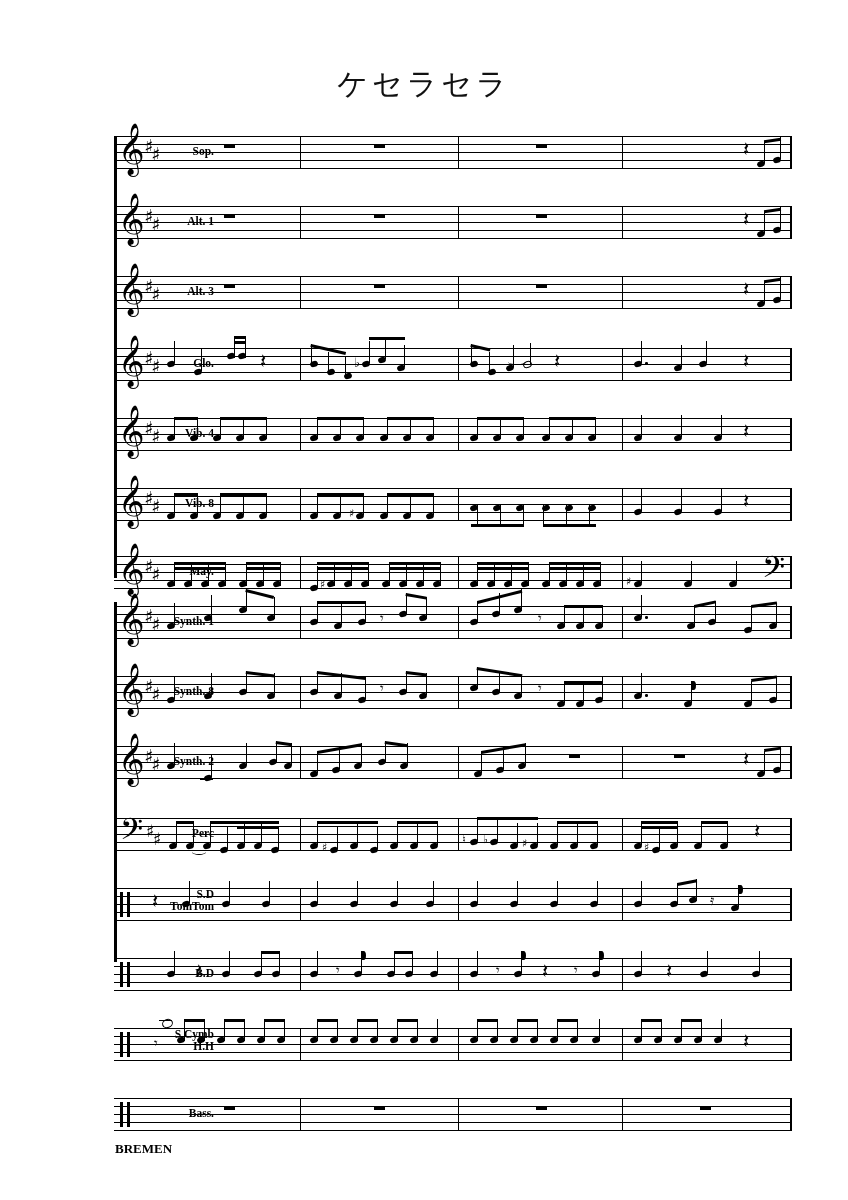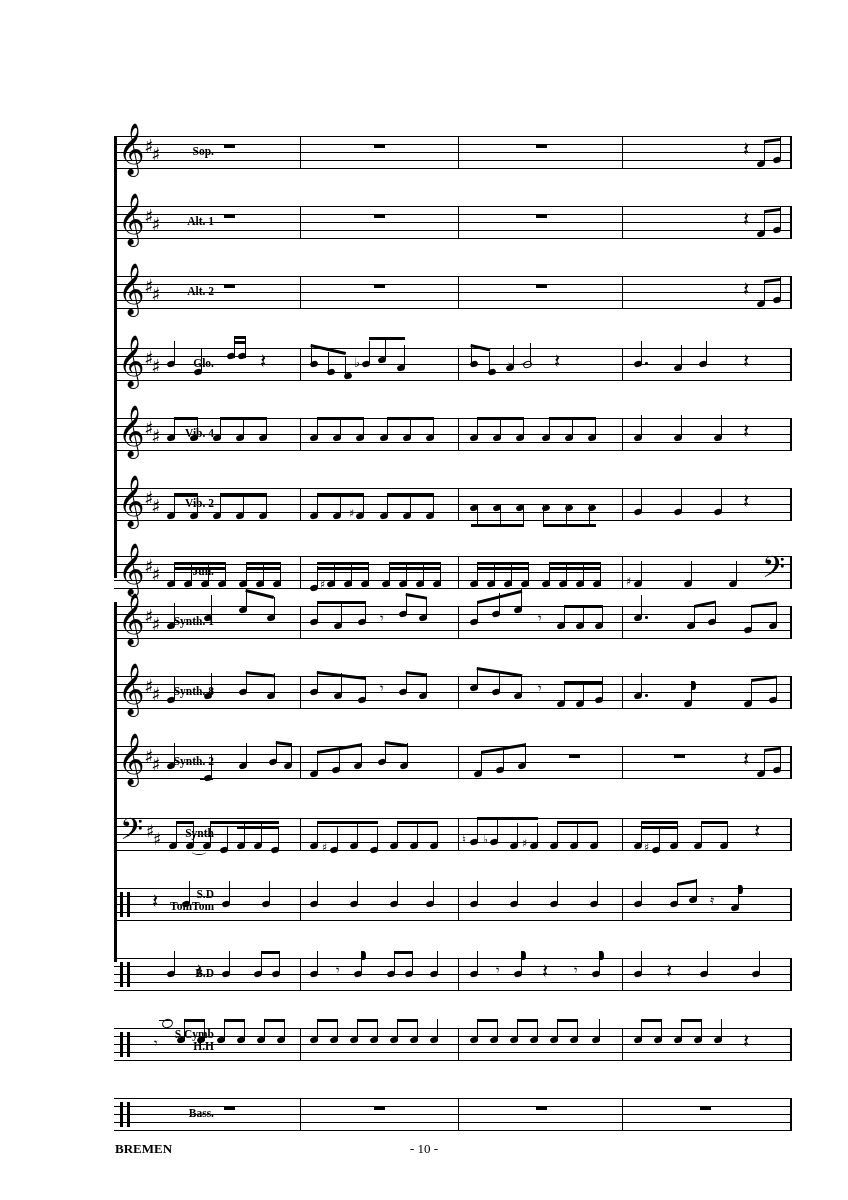--- a/index.html
+++ b/index.html
@@ -222,20 +222,21 @@
     text-align: center;
     font-family: "Liberation Serif", serif;
     font-size: 13px;
   }
 </style>
 </head>
 <body>
 
 <div class="page">
 
+  <div class="title">ケセラセラ</div>
 
   <div class="system">
 
     <div class="sysbar"></div>
     <div class="sysbar2"></div>
 
     <div class="staff" style="top:0px;">
       <div class="line l0"></div>
         <div class="line l1"></div>
         <div class="line l2"></div>
@@ -301,21 +302,21 @@
       <div class="wrest" style="left:110px; top:8px;"></div>
       <div class="wrest" style="left:260px; top:8px;"></div>
       <div class="wrest" style="left:422px; top:8px;"></div>
       <div class="qrest" style="left:629px; top:3px;">𝄽</div>
       <div class="nh" style="left:643px; top:25px;"></div>
       <div class="nh" style="left:659px; top:21px;"></div>
       <div class="stem" style="left:650px; top:5px;"></div>
       <div class="stem" style="left:666px; top:1px;"></div>
       <div class="beam" style="left:650px; top:3px; width:17px; transform:rotate(-8deg);"></div>
     </div>
-    <div class="inst" style="top:149px;">Alt. 2</div>
+    <div class="inst" style="top:149px;">Alt. 3</div>
 
     <div class="staff" style="top:212px;">
       <div class="line l0"></div>
         <div class="line l1"></div>
         <div class="line l2"></div>
         <div class="line l3"></div>
         <div class="line l4"></div>
       <div class="clef treble" style="left:4px;">𝄞</div>
       <div class="ks" style="left:30px; top:1px;">♯</div>
       <div class="ks" style="left:37px; top:9px;">♯</div>
@@ -501,21 +502,21 @@
       <div class="beam" style="left:429px; top:36px; width:53px;"></div>
 
       <div class="nh" style="left:520px; top:21px;"></div>
         <div class="stem" style="left:527px; top:1px;"></div>
       <div class="nh" style="left:560px; top:21px;"></div>
         <div class="stem" style="left:567px; top:1px;"></div>
       <div class="nh" style="left:600px; top:21px;"></div>
         <div class="stem" style="left:607px; top:1px;"></div>
       <div class="qrest" style="left:629px; top:3px;">𝄽</div>
     </div>
-    <div class="inst" style="top:361px;">Vib. 2</div>
+    <div class="inst" style="top:361px;">Vib. 8</div>
 
     <div class="staff" style="top:420px;">
       <div class="line l0"></div>
         <div class="line l1"></div>
         <div class="line l2"></div>
         <div class="line l3"></div>
         <div class="line l4"></div>
       <div class="clef treble" style="left:4px;">𝄞</div>
       <div class="ks" style="left:30px; top:1px;">♯</div>
       <div class="ks" style="left:37px; top:9px;">♯</div>
@@ -588,21 +589,21 @@
       <div class="beam" style="left:435px; top:11px; width:52px;"></div>
 
       <div class="nh" style="left:520px; top:25px;"></div>
         <div class="stem" style="left:527px; top:5px;"></div>
       <div class="acc" style="left:512px; top:20px; font-size:11px;">♯</div>
       <div class="nh" style="left:570px; top:25px;"></div>
         <div class="stem" style="left:577px; top:5px;"></div>
       <div class="nh" style="left:615px; top:25px;"></div>
         <div class="stem" style="left:622px; top:5px;"></div>
     </div>
-    <div class="inst" style="top:429px;">Jun.</div>
+    <div class="inst" style="top:429px;">May.</div>
 
     <div class="staff" style="top:470px;">
       <div class="line l0"></div>
         <div class="line l1"></div>
         <div class="line l2"></div>
         <div class="line l3"></div>
         <div class="line l4"></div>
       <div class="clef treble" style="left:4px;">𝄞</div>
       <div class="ks" style="left:30px; top:1px;">♯</div>
       <div class="ks" style="left:37px; top:9px;">♯</div>
@@ -875,21 +876,21 @@
         <div class="stem" style="left:563px; top:5px;"></div>
       <div class="beam" style="left:527px; top:3px; width:37px;"></div>
       <div class="beam" style="left:527px; top:8px; width:37px;"></div>
       <div class="nh" style="left:580px; top:25px;"></div>
         <div class="stem" style="left:587px; top:5px;"></div>
       <div class="nh" style="left:606px; top:25px;"></div>
         <div class="stem" style="left:613px; top:5px;"></div>
       <div class="beam" style="left:587px; top:3px; width:27px;"></div>
       <div class="qrest" style="left:640px; top:3px;">𝄽</div>
     </div>
-    <div class="inst" style="top:691px;">Synth</div>
+    <div class="inst" style="top:691px;">Perc</div>
 
     <div class="staff" style="top:752px;">
       <div class="line l0"></div>
         <div class="line l1"></div>
         <div class="line l2"></div>
         <div class="line l3"></div>
         <div class="line l4"></div>
       <div class="percclef" style="left:6px;"></div>
       <div class="percclef" style="left:13px;"></div>
       <div class="barline" style="left:186px;"></div>
@@ -1097,15 +1098,14 @@
       <div class="wrest" style="left:110px; top:8px;"></div>
       <div class="wrest" style="left:260px; top:8px;"></div>
       <div class="wrest" style="left:422px; top:8px;"></div>
       <div class="wrest" style="left:586px; top:8px;"></div>
     </div>
     <div class="inst" style="top:971px;">Bass.</div>
 
   </div>
 
   <div class="footer-left">BREMEN</div>
-  <div class="footer-center">- 10 -</div>
 
 </div>
 
 </body></html>

